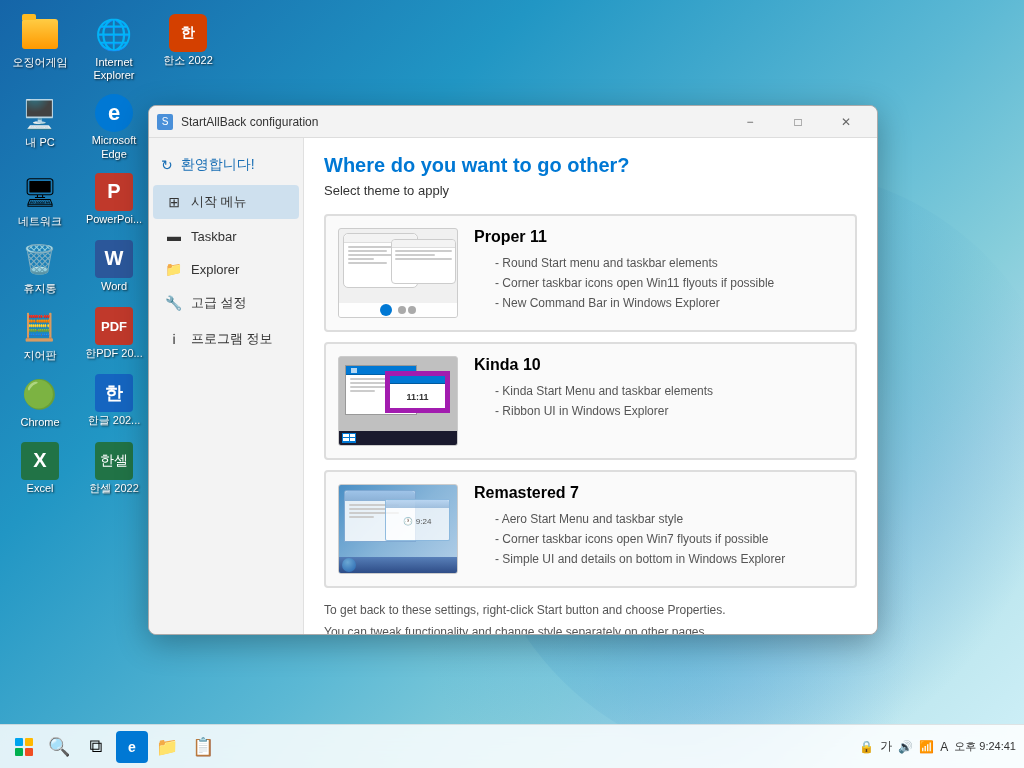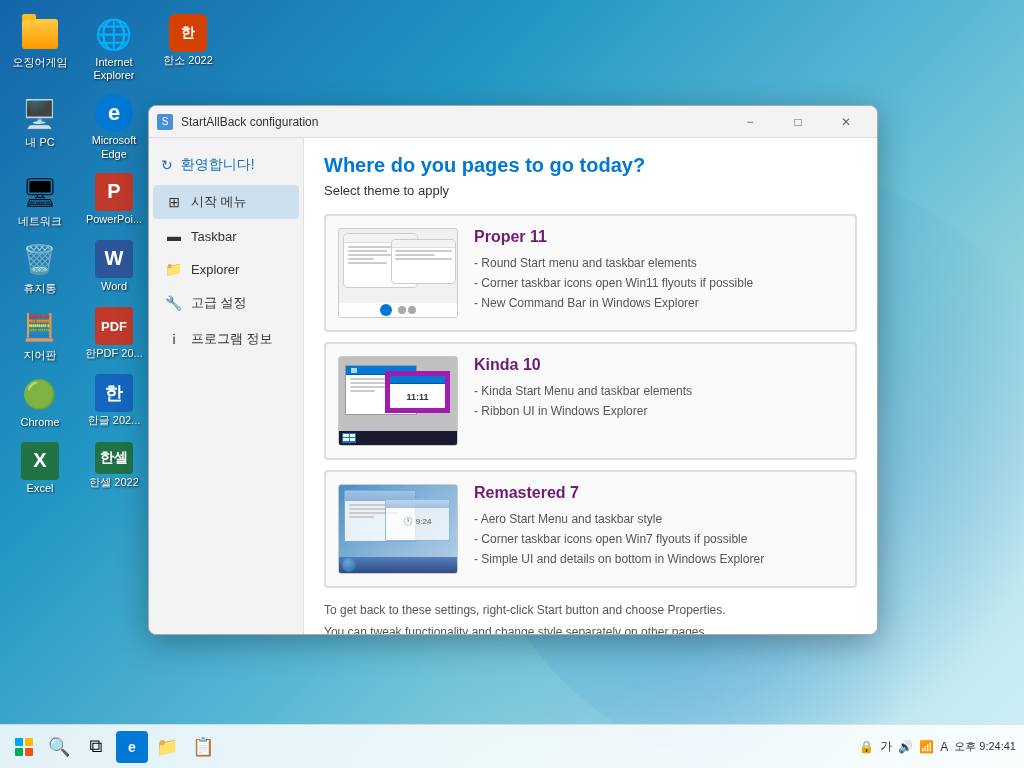--- a/index.html
+++ b/index.html
@@ -347,29 +347,29 @@
       bottom: 1px;
       left: 3px;
     }
 
     .theme-info {
       flex: 1;
     }
     .theme-name {
       font-size: 16px;
       font-weight: 600;
-      color: #701a75;
+      color: #000000;
       margin-bottom: 8px;
     }
     .theme-desc {
       font-size: 12px;
       color: #555;
       line-height: 1.6;
     }
-    .theme-desc div { margin-bottom: 1px; }
+    .theme-desc div { margin-bottom: 1px; margin-left: 21px; }
 
     .footer-text {
       font-size: 12px;
       color: #555;
       margin-top: 12px;
       line-height: 1.8;
     }
 
     
     .preview-lines {
@@ -493,21 +493,21 @@
         <span class="icon-label">한글 202...</span>
       </div>
     </div>
 
     <div style="display:flex;gap:4px;">
       <div class="icon-item">
         <div class="icon-box" style="background:#217346;border-radius:4px;width:38px;height:38px;display:flex;align-items:center;justify-content:center;color:white;font-size:20px;font-weight:bold;">X</div>
         <span class="icon-label">Excel</span>
       </div>
       <div class="icon-item">
-        <div class="icon-box" style="background:#217346;border-radius:4px;width:38px;height:32px;display:flex;align-items:center;justify-content:center;color:white;font-size:14px;font-weight:bold;">한셀</div>
+        <div class="icon-box" style="background:#217346;border-radius:4px;width:38px;height:38px;display:flex;align-items:center;justify-content:center;color:white;font-size:14px;font-weight:normal;">한셀</div>
         <span class="icon-label">한셀 2022</span>
       </div>
     </div>
   </div>
 
   <div class="dialog">
 
     <div class="dialog-titlebar">
       <div class="dialog-titlebar-icon">S</div>
       <span class="dialog-title">StartAllBack configuration</span>
@@ -541,21 +541,21 @@
           <span class="sidebar-icon">🔧</span>
           <span>고급 설정</span>
         </div>
         <div class="sidebar-item">
           <span class="sidebar-icon">ℹ</span>
           <span>프로그램 정보</span>
         </div>
       </div>
 
       <div class="main-content">
-        <div class="main-title">Where do you pages to go today?</div>
+        <div class="main-title">Where do you want to go other?</div>
         <div class="main-subtitle">Select theme to apply</div>
 
         <div class="theme-card">
           <div class="theme-preview preview-proper">
             <div class="p-window">
               <div class="p-window-title"></div>
               <div class="preview-lines">
                 <div class="prev-line w80"></div>
                 <div class="prev-line w60"></div>
                 <div class="prev-line w80"></div>

